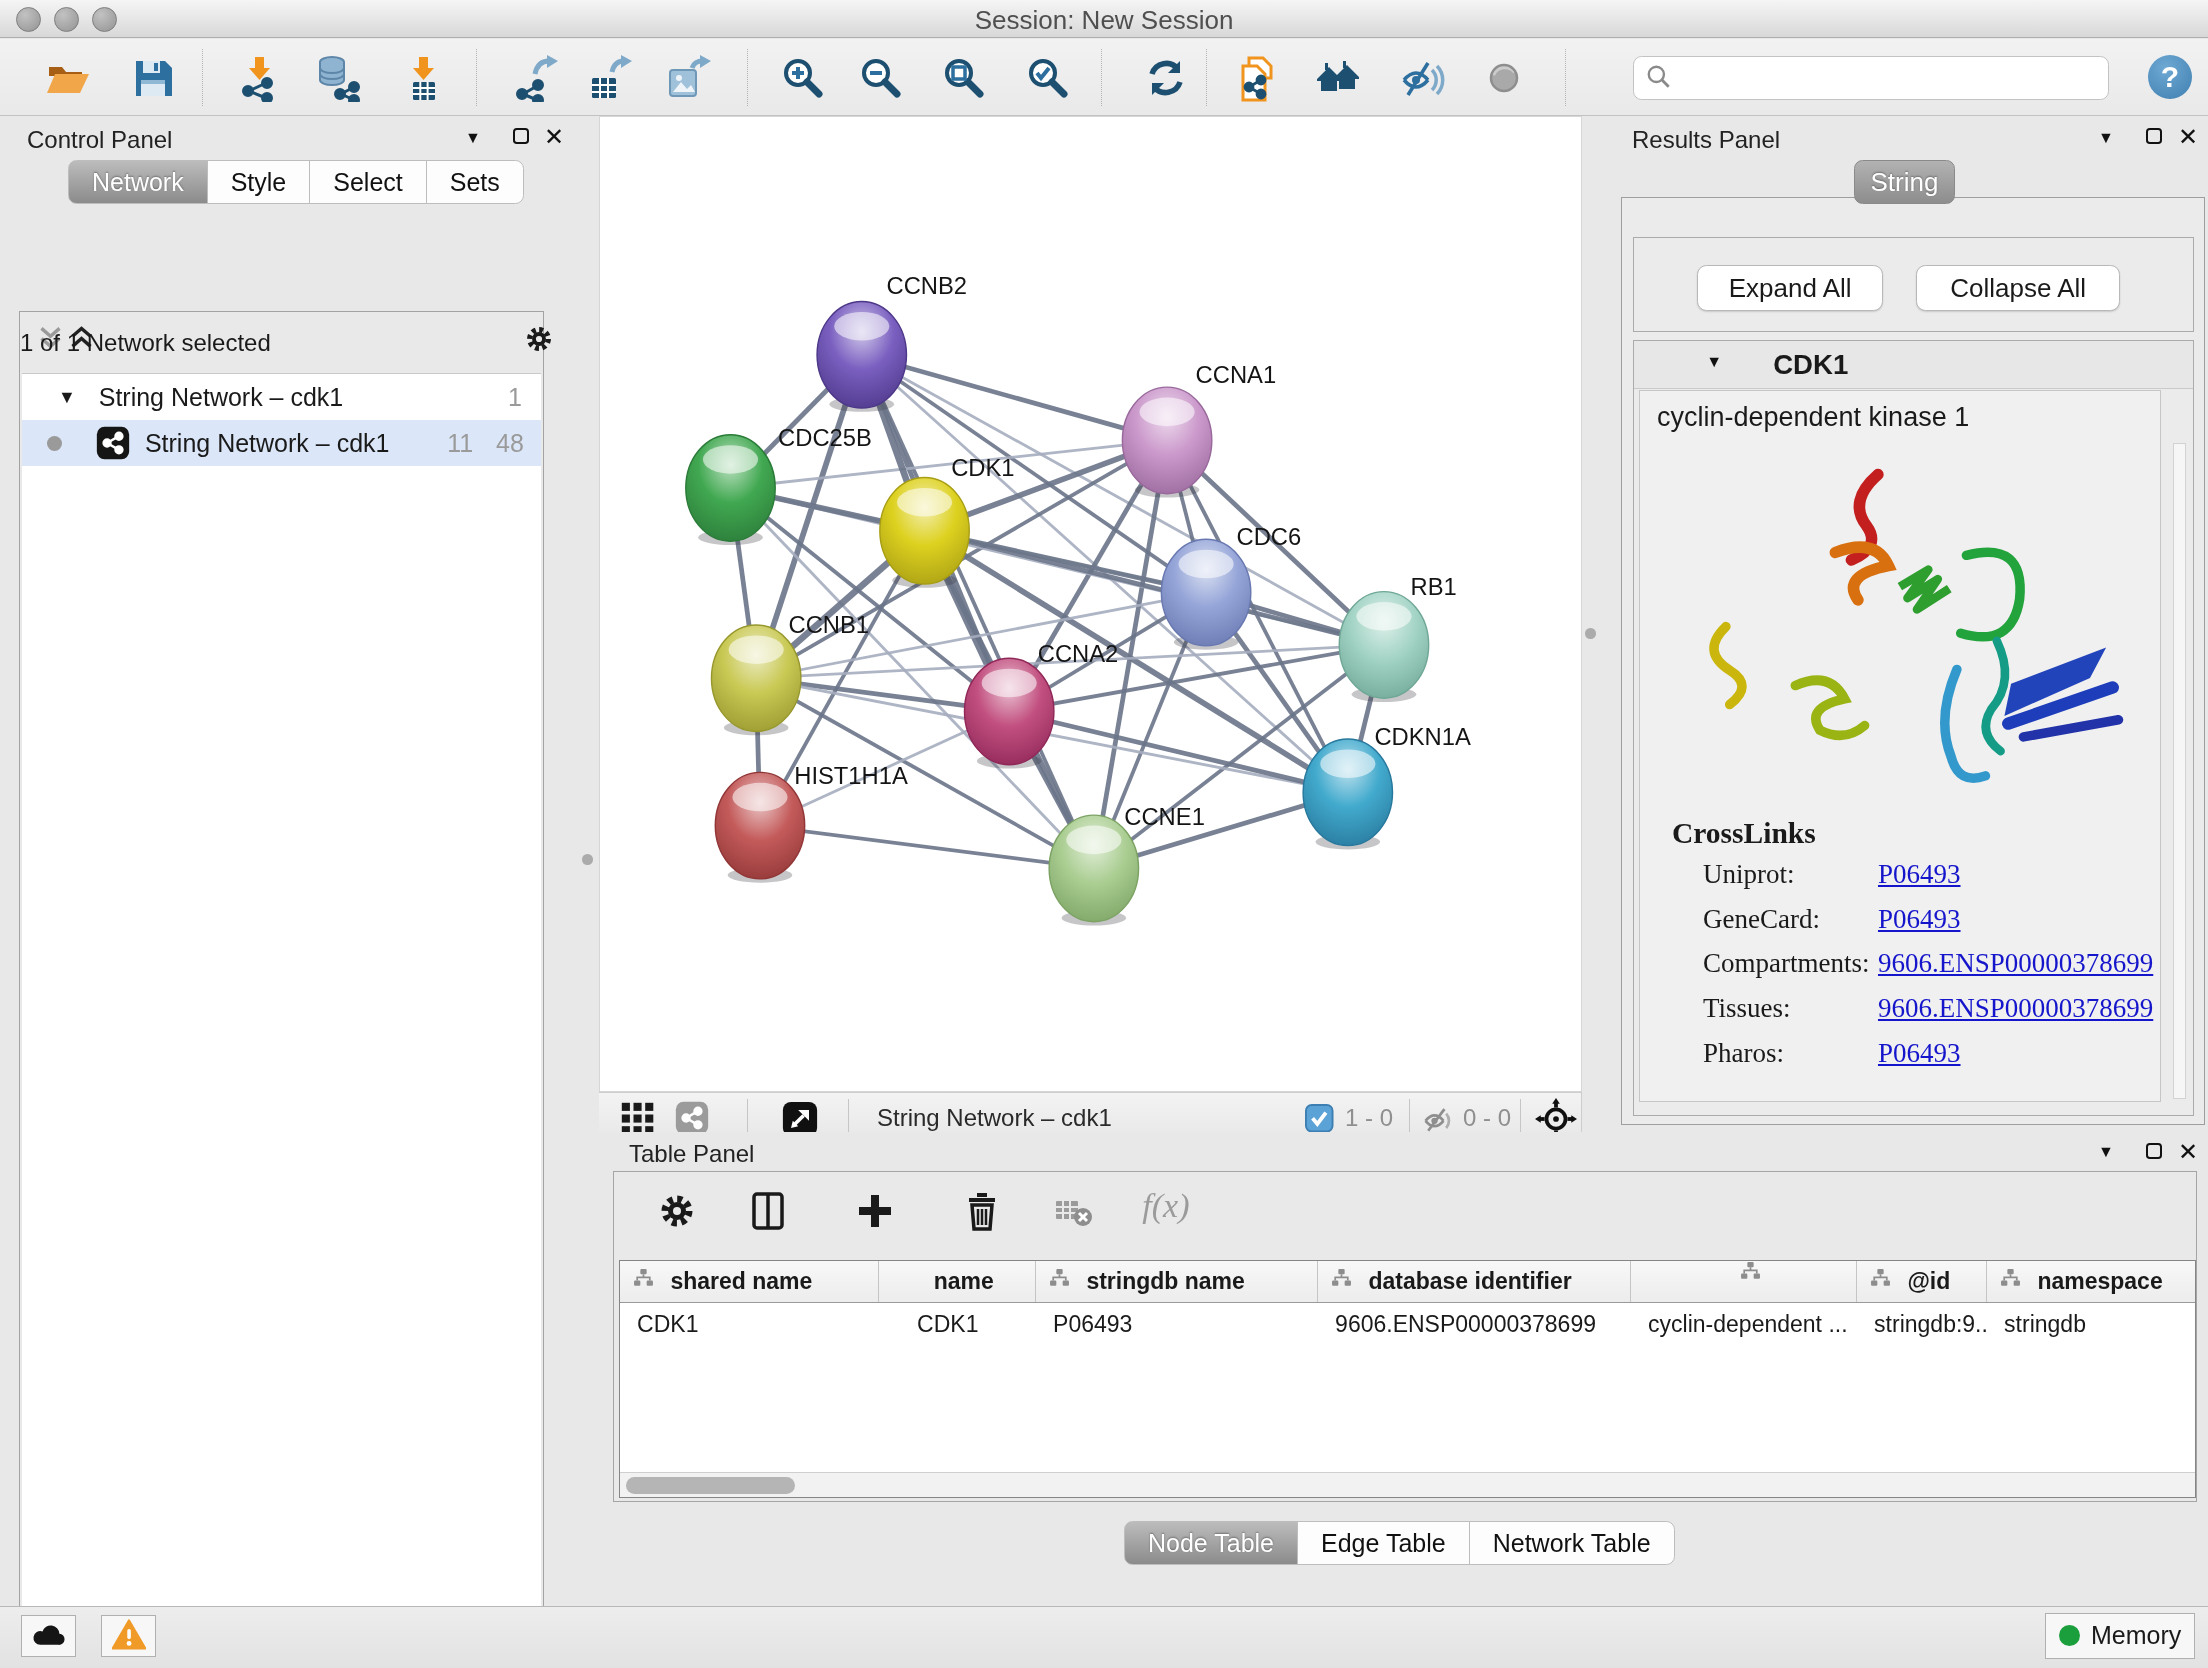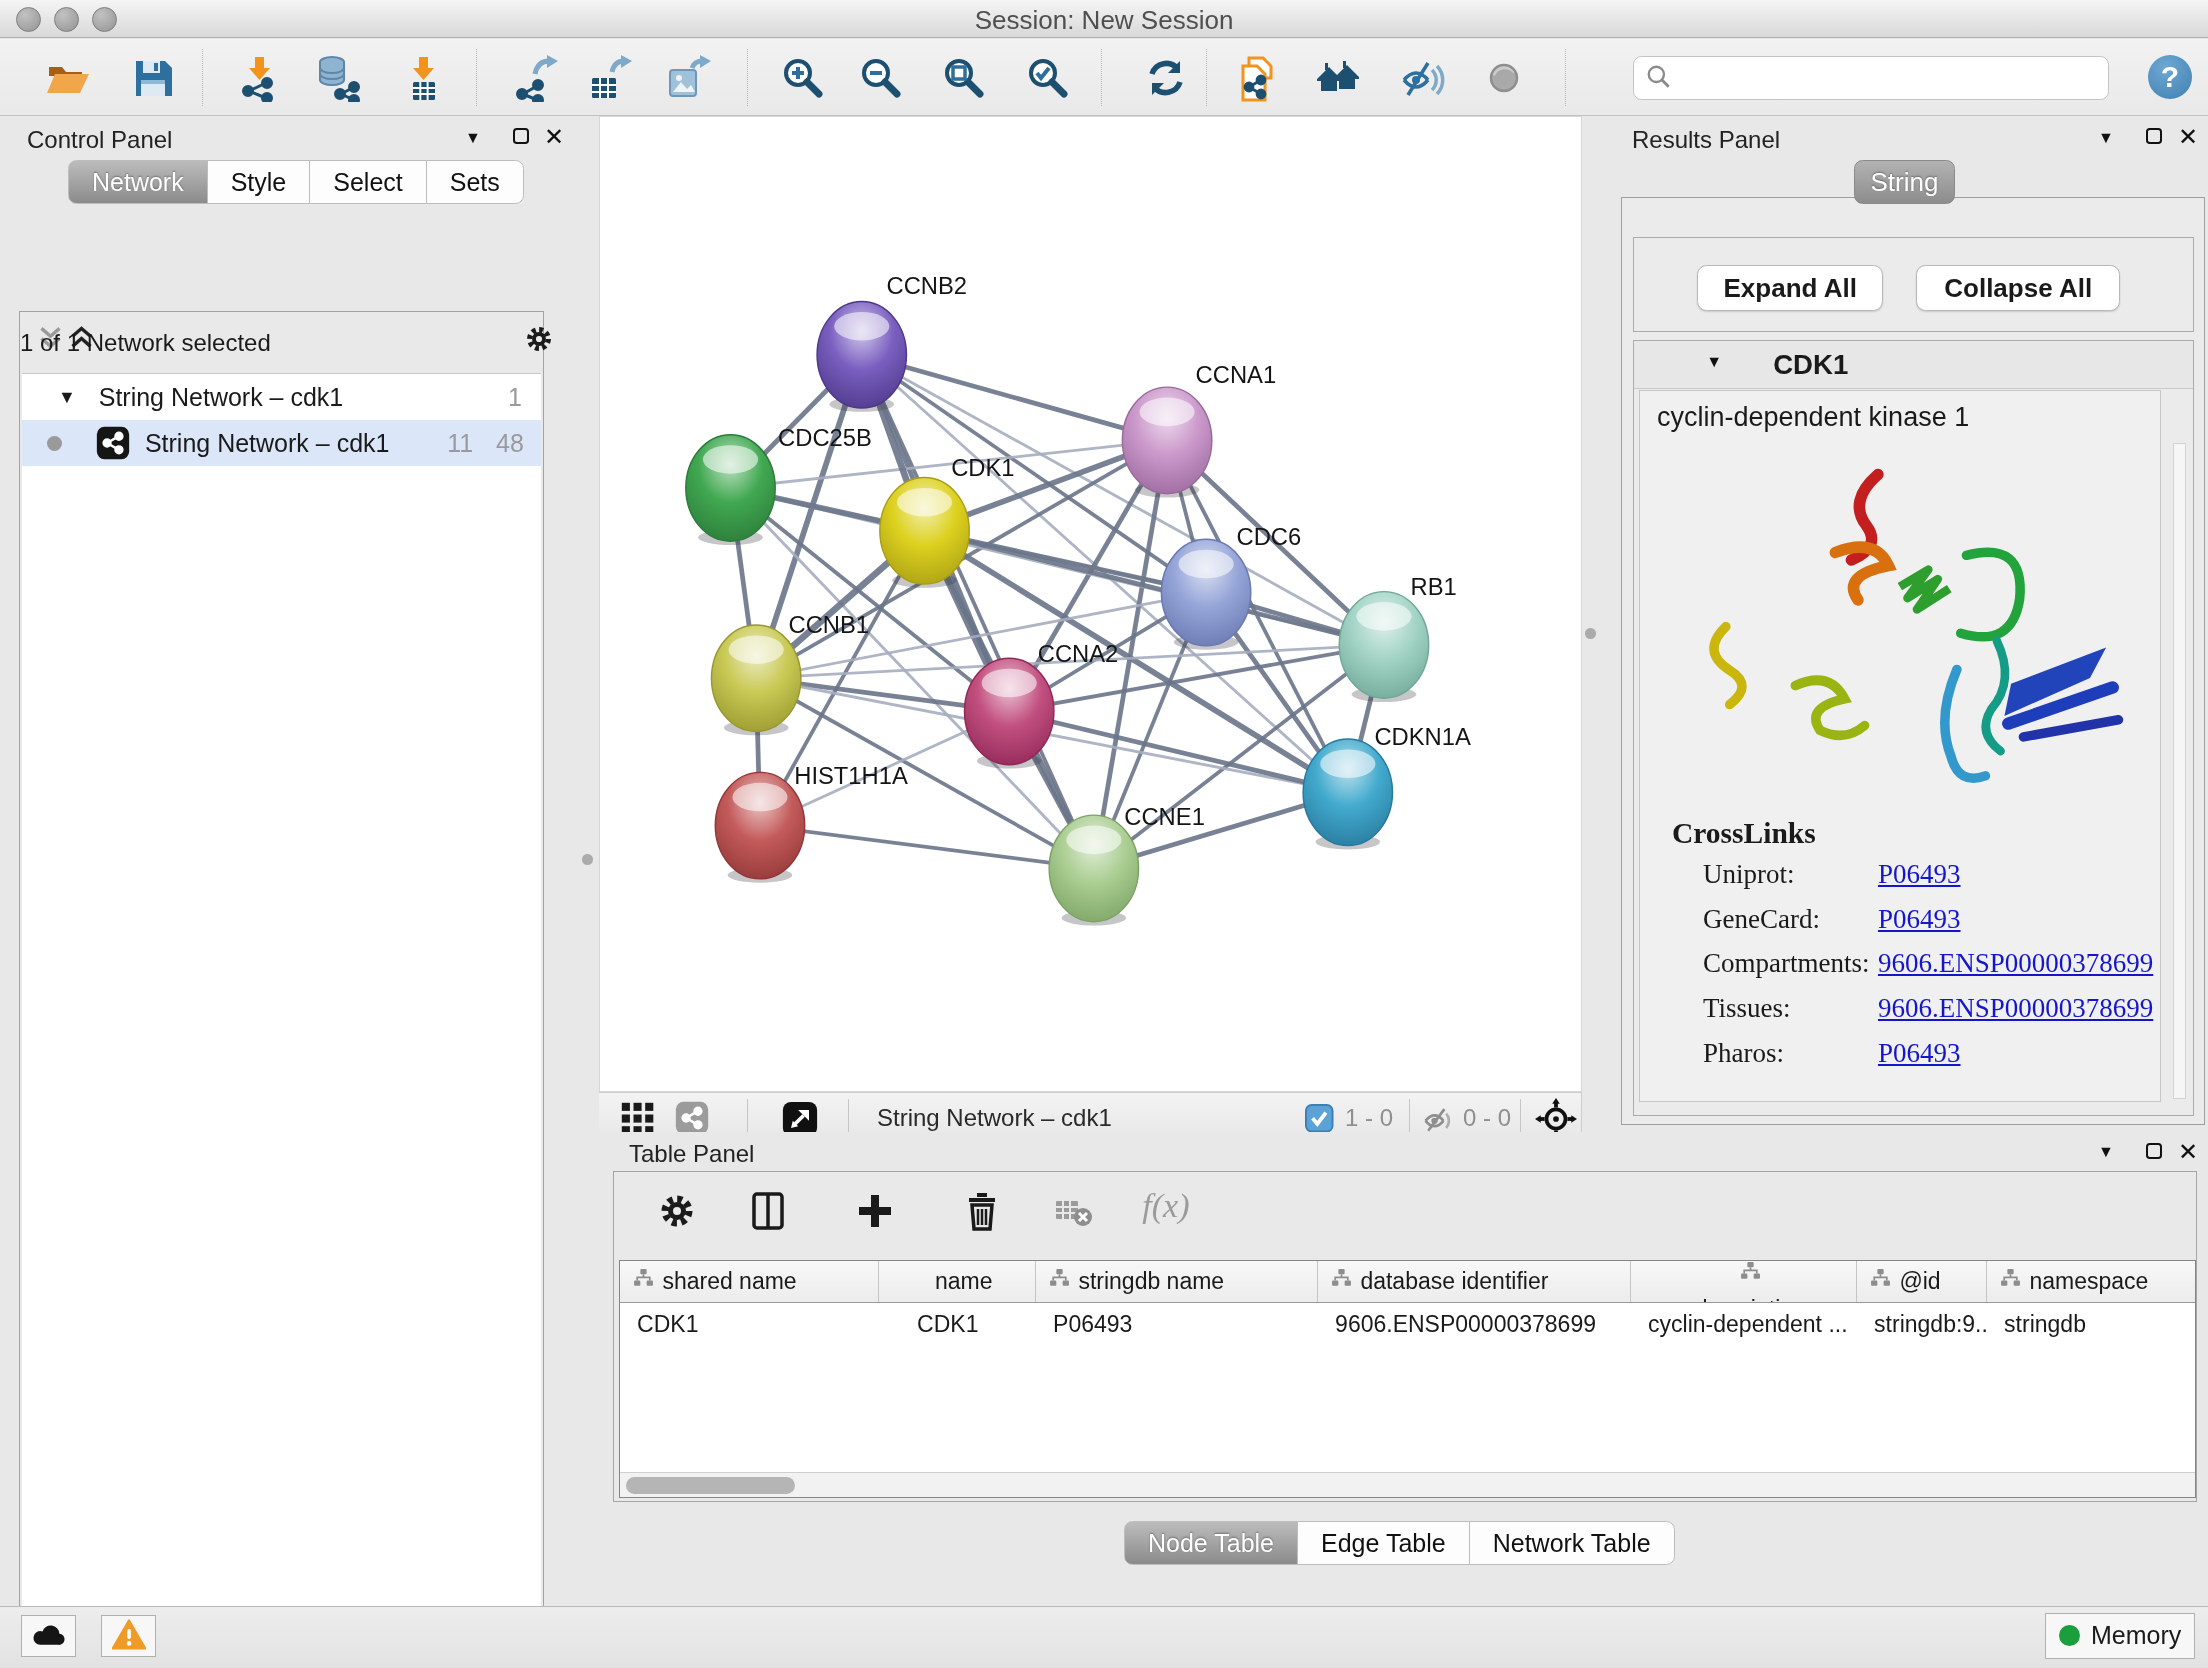--- a/index.html
+++ b/index.html
@@ -65,21 +65,21 @@
   .nsep{position:absolute;top:5.7px;height:40px;width:0;border-left:1px solid #c6c6c6;}
   .nav-txt{font-size:24px;color:#2a2a2a;}
   .nav-cnt{font-size:24px;color:#8f8f8f;}
 
   
   #results-panel{left:1617px;top:116px;width:592px;height:1027px;background:#e8e8e8;}
   #rp-box{left:3.8px;top:81px;width:584px;height:928px;background:#ebebeb;border:1px solid #9e9e9e;}
   #string-tab{left:237px;top:44px;width:101px;height:44px;border-radius:8.6px;
     background:linear-gradient(#b2b2b2,#8d8d8d);border:1px solid #8a8a8a;color:#fff;font-size:26px;
     display:flex;align-items:center;justify-content:center;text-shadow:0 -1px 1.9px rgba(0,0,0,.35);}
-  #rp-btnbox{left:11.4px;top:39px;width:561px;height:95px;border:1px solid #ababab;font-weight:bold;}
+  #rp-btnbox{left:11.4px;top:39px;width:561px;height:95px;border:1px solid #ababab;}
   .rbtn{position:absolute;top:27px;height:46px;background:#fff;border:1px solid #b8b8b8;border-radius:9.5px;
     font-size:26px;display:flex;align-items:center;justify-content:center;box-shadow:0 1px 1.9px rgba(0,0,0,.15);}
   #gene-box{left:11.4px;top:142px;width:561px;height:776px;border:1px solid #ababab;}
   #gene-head{left:0;top:0;width:559px;height:48px;background:#e7e7e7;border-bottom:1px solid #c9c9c9;}
   #gene-desc-box{left:4.8px;top:49px;width:522px;height:712px;background:#f0f0f0;border:1px solid #c6c6c6;}
   #gene-symbol{font-size:27.6px;font-weight:bold;}
   #gene-desc{font-size:27px;}
   .serif{font-family:"Liberation Serif","DejaVu Serif",serif;}
   #crosslinks-title{font-size:29.5px;font-weight:bold;}
   .cl-row{position:absolute;font-size:27px;}
@@ -88,21 +88,21 @@
 
   
   #table-panel{left:599px;top:1132px;width:1609px;height:441px;background:#e8e8e8;}
   #tp-inner{left:14.3px;top:39px;width:1584px;height:331px;background:#e9e9e9;border:1px solid #a5a5a5;}
   .ttool{position:absolute;top:17px;width:44px;height:44px;}
   .ttool svg{width:44px;height:44px;}
   #fx-label{font-size:34px;color:#9b9b9b;font-style:italic;font-family:"Liberation Serif","DejaVu Serif",serif;}
   #ttable{left:4.8px;top:88px;width:1577px;height:238px;background:#fff;border:1.9px solid #858585;overflow:hidden;}
   #thead{display:flex;height:42px;background:linear-gradient(#f8f8f8,#ececec);border-bottom:1px solid #9a9a9a;}
   .th{display:flex;align-items:center;border-right:1px solid #c5c5c5;font-size:23px;overflow:hidden;
-      flex:none;padding-left:13.3px;gap:8px;white-space:nowrap;}
+      flex:none;padding-left:13.3px;gap:16px;white-space:nowrap;font-weight:bold;}
   .th svg{width:21px;height:21px;flex:none;}
   #trow{display:flex;height:42px;}
   .td{flex:none;font-size:23px;padding-left:17px;display:flex;align-items:center;overflow:hidden;white-space:nowrap;}
   #hscroll{position:absolute;left:0;bottom:0;width:100%;height:25px;background:#f2f2f2;border-top:1px solid #cfcfcf;}
   #hthumb{position:absolute;left:5.7px;top:3.8px;width:169px;height:17px;background:#b5b5b5;border-radius:8.6px;}
   #tp-tabs{left:526px;top:389px;display:flex;}
 
   
   #statusbar{left:0;top:1606px;width:2208px;height:62px;background:linear-gradient(#ededed,#e2e2e2);
     border-top:1px solid #b8b8b8;}

